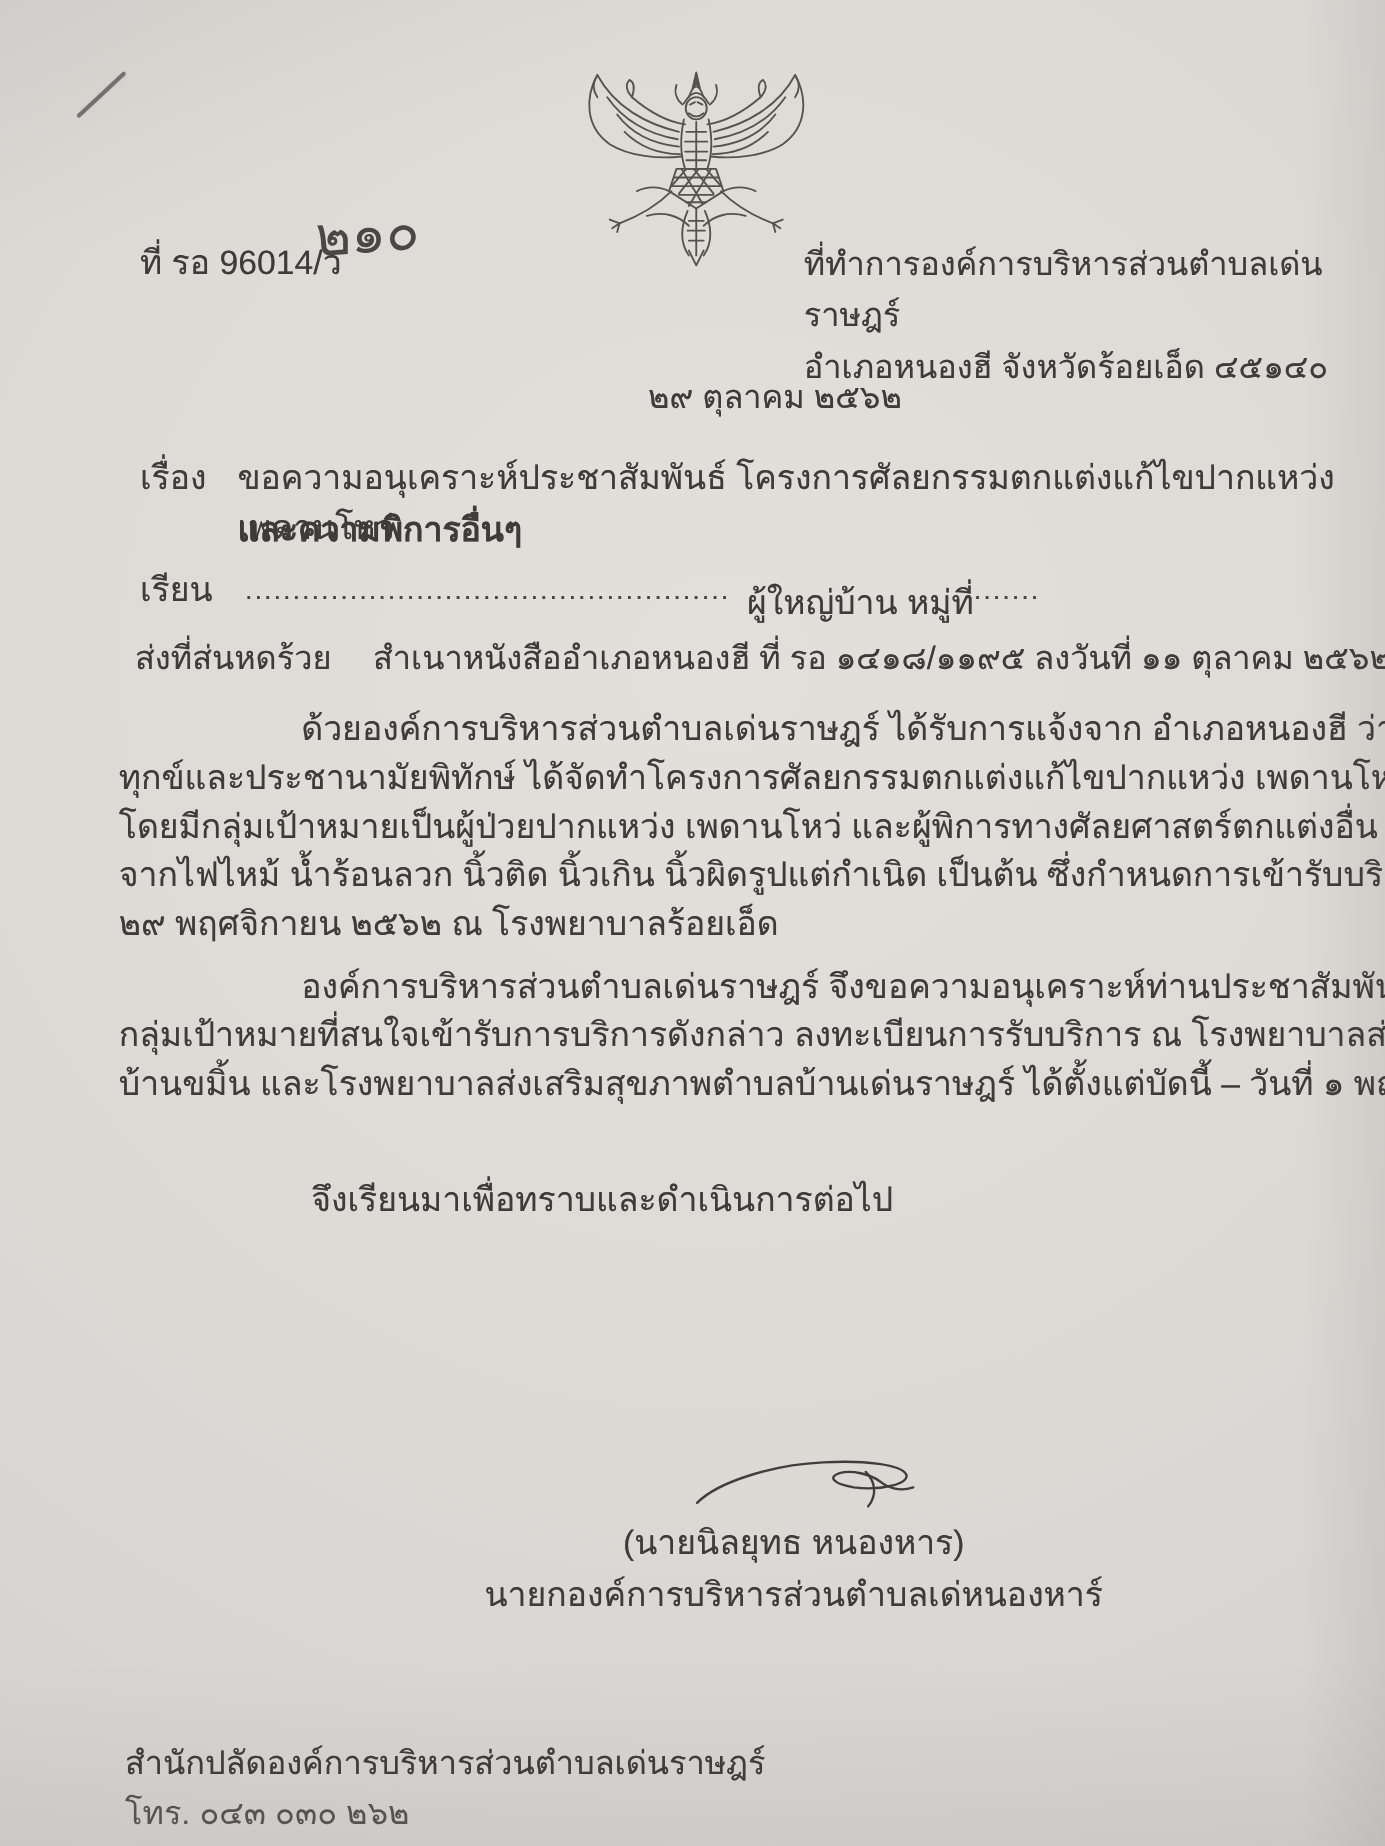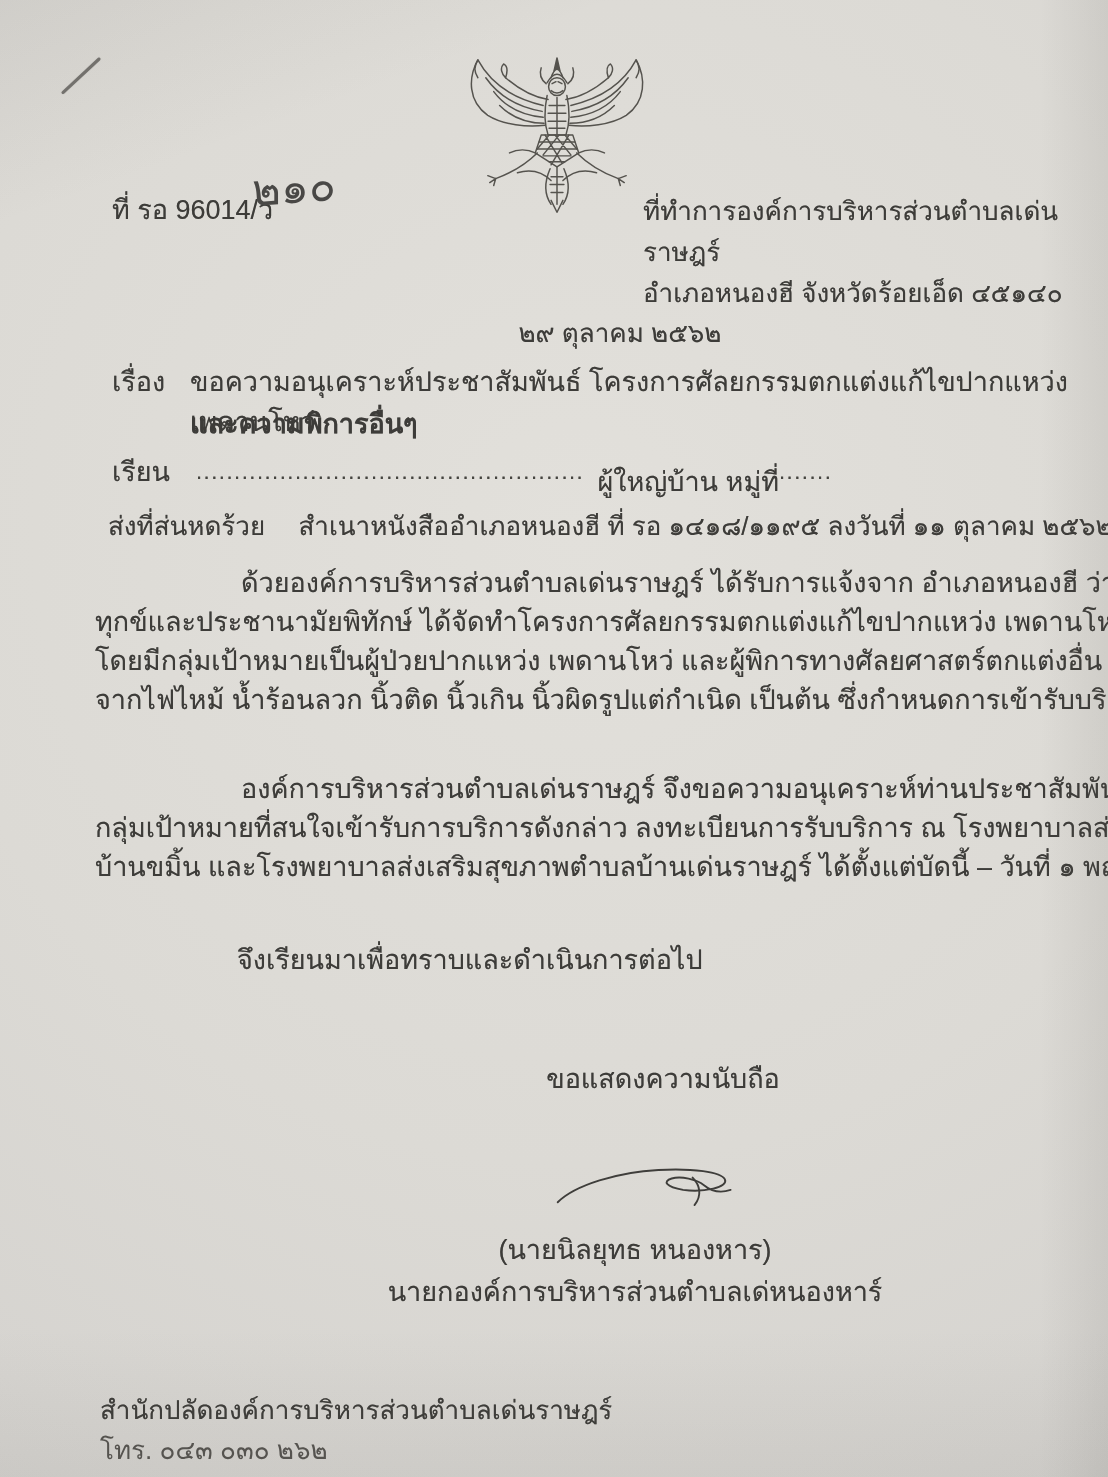--- a/index.html
+++ b/index.html
@@ -11,21 +11,21 @@
     font-family:"Liberation Sans","DejaVu Sans",sans-serif;
     color:#3d3c39;
   }
   .abs{position:absolute;}
   .t26{font-size:26px;line-height:40px;}
   .t27{font-size:27px;line-height:40px;}
   .block{width:948px;}
   .jline{text-align:justify;text-align-last:justify;white-space:nowrap;}
   .jline.short{text-align:left;text-align-last:left;}
   .indent{padding-left:146px;}
-  .center{text-align:center;margin-top:16px;}
+  .center{text-align:center;}
   .dotfill{display:inline-block;overflow:hidden;white-space:nowrap;vertical-align:-1px;letter-spacing:1.5px;color:#45443f;font-size:22px;}
   .handwrite{font-size:44px;line-height:44px;color:#494846;transform:rotate(-4deg) skewX(-4deg);display:inline-block;font-weight:400;}
   .penmark{width:52px;height:3px;background:#73716d;border-radius:2px;transform:rotate(-43deg);transform-origin:left center;box-shadow:0 0 1px #8a8884;}
   .soft{text-shadow:0 0 0.5px rgba(61,60,57,0.55);}
   .shade-bottom{left:0;top:1330px;width:1108px;height:147px;background:linear-gradient(180deg,rgba(0,0,0,0) 0%,rgba(90,88,84,0.08) 100%);pointer-events:none;}
   .shade-right{left:1040px;top:0;width:68px;height:1477px;background:linear-gradient(90deg,rgba(0,0,0,0) 0%,rgba(90,88,84,0.10) 100%);pointer-events:none;}
 </style>
 </head>
 <body>
 
@@ -116,31 +116,31 @@
   <div class="abs t26 soft" style="left:108px;top:506px;white-space:nowrap;">
     <span>ส่งที่ส่นหดร้วย</span>
     <span style="margin-left:26px;">สำเนาหนังสืออำเภอหนองฮี ที่ รอ ๑๔๑๘/๑๑๙๕ ลงวันที่ ๑๑ ตุลาคม ๒๕๖๒ จำนวน ๑ ฉบับ</span>
   </div>
 
   <div class="abs t27 soft block" style="left:95px;top:564px;line-height:39px;">
     <div class="jline indent">ด้วยองค์การบริหารส่วนตำบลเด่นราษฎร์ ได้รับการแจ้งจาก อำเภอหนองฮี ว่าสำนักงานบรรเทา</div>
     <div class="jline">ทุกข์และประชานามัยพิทักษ์ ได้จัดทำโครงการศัลยกรรมตกแต่งแก้ไขปากแหว่ง เพดานโหว และความพิการอื่น ๆ</div>
     <div class="jline">โดยมีกลุ่มเป้าหมายเป็นผู้ป่วยปากแหว่ง  เพดานโหว่ และผู้พิการทางศัลยศาสตร์ตกแต่งอื่น ๆ เช่น แผลงเป็นหดรั้ง</div>
     <div class="jline">จากไฟไหม้ น้ำร้อนลวก นิ้วติด นิ้วเกิน นิ้วผิดรูปแต่กำเนิด เป็นต้น ซึ่งกำหนดการเข้ารับบริการระหว่างวันที่ ๒๕ –</div>
+    <div class="jline short">๒๙ พฤศจิกายน ๒๕๖๒ ณ โรงพยาบาลร้อยเอ็ด</div>
   </div>
 
   <div class="abs t27 soft block" style="left:95px;top:770px;line-height:39px;">
     <div class="jline indent">องค์การบริหารส่วนตำบลเด่นราษฎร์  จึงขอความอนุเคราะห์ท่านประชาสัมพันธ์โครงการฯ ให้</div>
     <div class="jline">กลุ่มเป้าหมายที่สนใจเข้ารับการบริการดังกล่าว ลงทะเบียนการรับบริการ ณ โรงพยาบาลส่งเสริมสุขภาพตำบล</div>
     <div class="jline">บ้านขมิ้น และโรงพยาบาลส่งเสริมสุขภาพตำบลบ้านเด่นราษฎร์ ได้ตั้งแต่บัดนี้ – วันที่ ๑ พฤศจิกายน ๒๕๖๒</div>
   </div>
 
-  <div class="abs t27 soft" style="left:237px;top:940px;">จึงเรียนมาเพื่อทราบและดำเนินการต่อไป</div>
+  <div class="abs t27 soft" style="left:249px;top:940px;">จึงเรียนมาเพื่อทราบและดำเนินการต่อไป</div>
 
-  <div class="abs t27 soft center" style="left:463px;top:1043px;width:400px;">ขอแสดงความนับถือ</div>
 
   <div class="abs" style="left:552px;top:1164px;">
     <svg width="190" height="48" viewBox="0 0 200 50">
       <g stroke="#3f3e3b" fill="none" stroke-width="2" stroke-linecap="round">
         <path d="M6,40 C24,22 70,8 112,6 C148,4 178,8 182,16 C186,24 160,30 138,27 C120,24 116,18 126,15 C136,12 152,16 160,22 C166,27 176,31 188,27"></path>
         <path d="M148,14 C156,22 158,33 150,43"></path>
       </g>
     </svg>
   </div>
 

